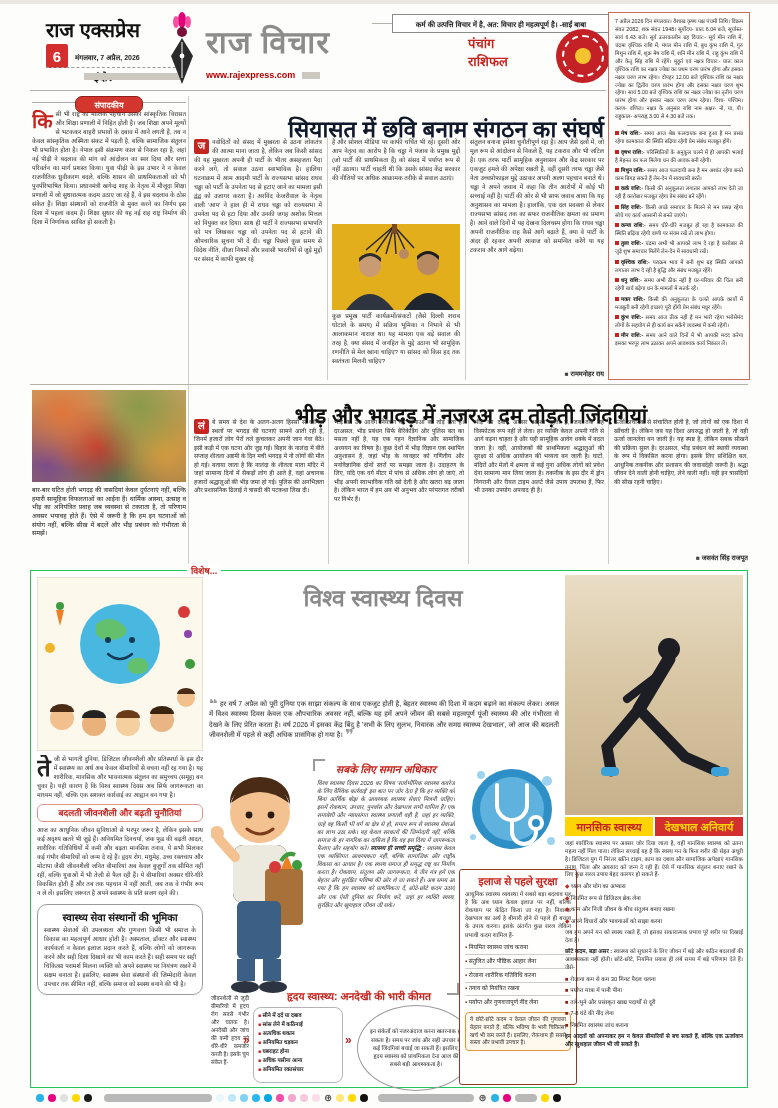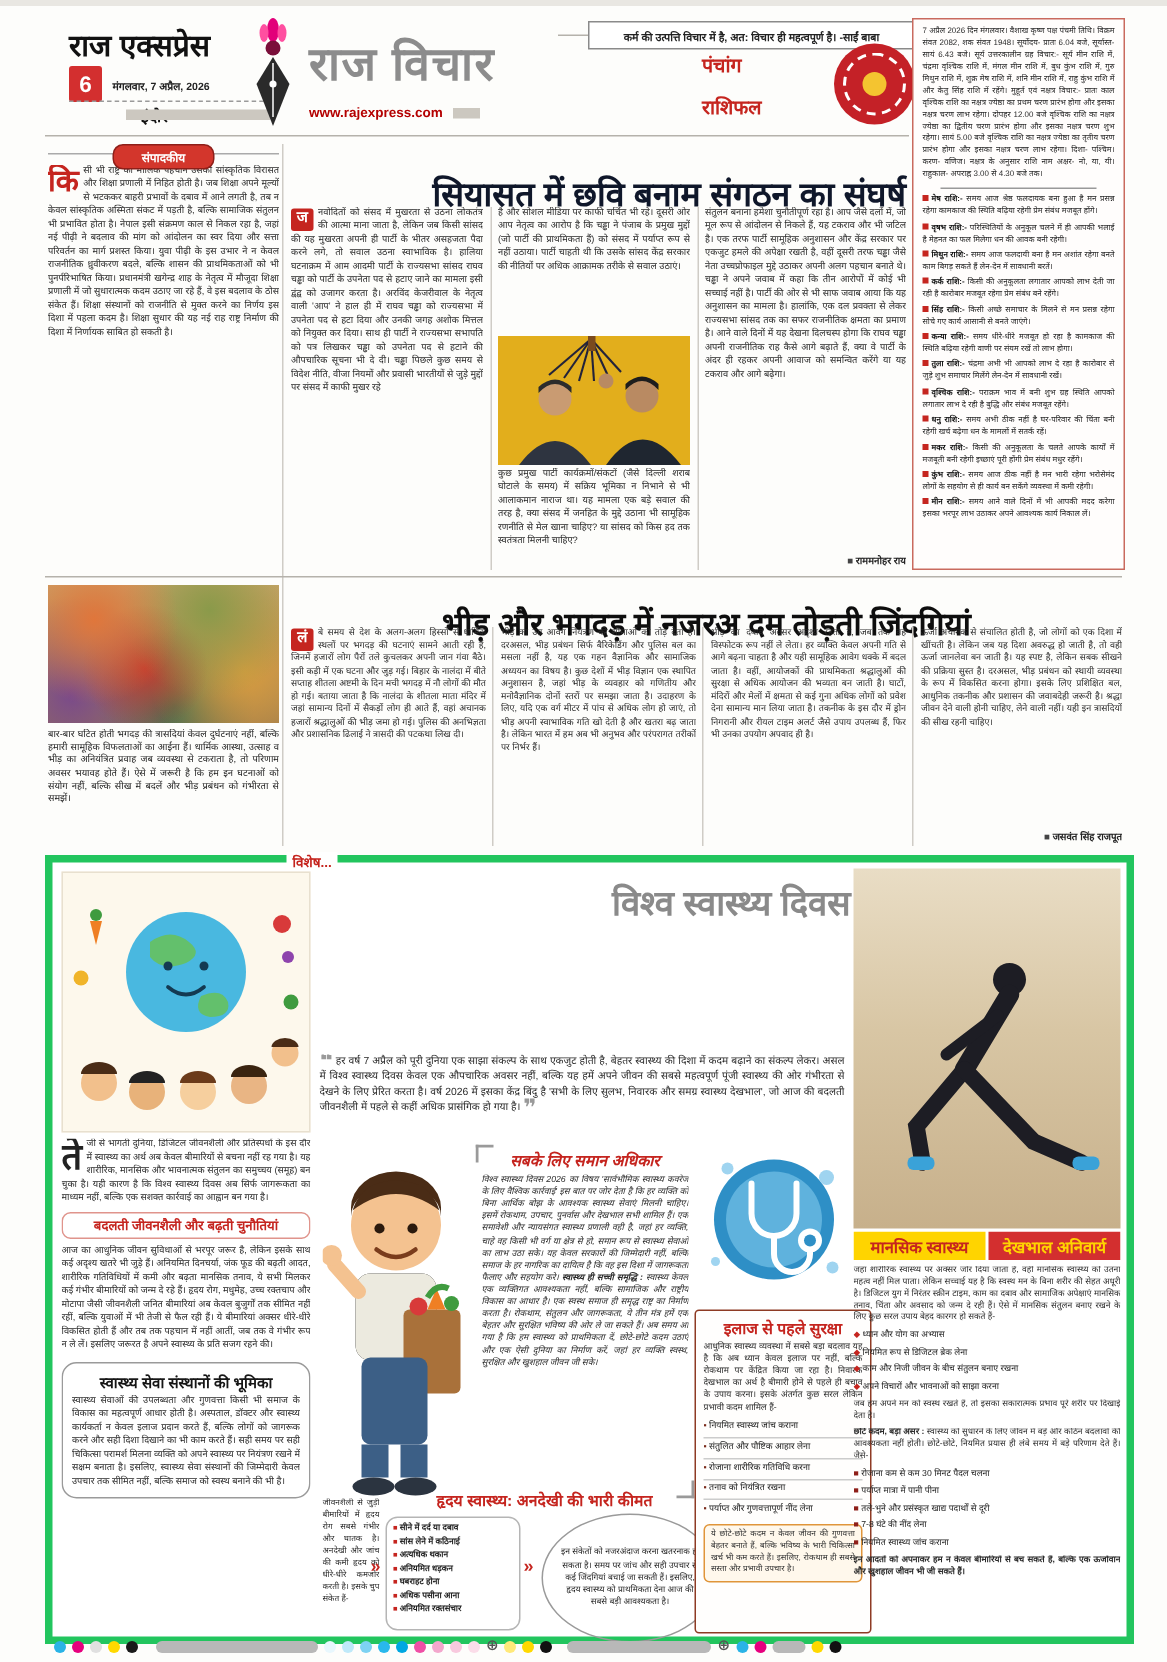--- a/index.html
+++ b/index.html
@@ -39,21 +39,21 @@
   .scol{font-size:6.0px;line-height:1.42;}
   .byline{text-align:right;font-weight:bold;font-size:6.5px;color:#222;margin-top:3px;}
   .byline::before{content:"■ ";color:#444;}
   .pullquote{font-size:6.3px;line-height:1.38;font-weight:500;color:#222;}
   
   .ph{overflow:hidden;}
   .crowd{background:radial-gradient(circle at 20% 25%,#e0763b,transparent 40%),radial-gradient(circle at 70% 18%,#8a9a4a,transparent 45%),radial-gradient(circle at 42% 60%,#c23b2e,transparent 40%),radial-gradient(circle at 85% 62%,#d89c3e,transparent 45%),radial-gradient(circle at 10% 80%,#7a4a8a,transparent 42%),radial-gradient(circle at 55% 88%,#3e6b4f,transparent 45%),linear-gradient(#caa46a,#9a7a4e);}
   .yoga{background:linear-gradient(#e9ddc5 0%,#d8c6a4 45%,#c7b08b 100%);}
   .earth{background:#fdf8ec;border:1px solid #e8e0cf;}
   
-  .healthbox{border:5px solid #22c55e;background:#fff;}
+  .healthbox{border:1px solid #22c55e;background:#fff;}
   .spectag{background:#fff;color:#c5251f;font-weight:800;font-size:9px;padding:0 4px;}
   .kicker{font-size:23px;font-weight:800;color:#8a8a8a;text-align:center;}
   .hhead1{font-size:24.5px;font-weight:800;color:#141414;text-align:center;}
   .hhead2{font-size:40px;font-weight:800;color:#0b0b0b;text-align:center;letter-spacing:1px;}
   .hintro{font-size:6.9px;line-height:1.5;}
   .q{color:#9a9a9a;font-size:15px;line-height:0.6;vertical-align:-3px;font-weight:bold;}
   .subheadbox{border:1px solid #e0948c;border-radius:6px;color:#c5251f;font-weight:800;font-size:8.8px;text-align:center;padding:2px 1px;margin:4px 0;}
   .rolebox{border:1.5px solid #9a9a9a;border-radius:10px;padding:5px 6px;margin-top:6px;}
   .rolebox .rtitle{font-size:10px;font-weight:800;text-align:center;color:#161616;margin-bottom:2px;}
   .smalltext{font-size:6.2px;line-height:1.45;}
@@ -117,21 +117,21 @@
       </svg>
     </div>
 
     <div class="abs title" style="left:206px;top:16px;">राज विचार</div>
     <div class="abs hr" style="left:372px;top:19px;width:232px;"></div>
     <div class="abs quotebox" style="left:392px;top:10px;width:216px;height:17px;">कर्म की उत्पत्ति विचार में है, अत: विचार ही महत्वपूर्ण है। -साईं बाबा</div>
     <div class="abs site" style="left:206px;top:66px;">www.rajexpress.com</div>
     <div class="abs graybar" style="left:302px;top:68px;width:18px;height:7px;"></div>
 
     <div class="abs plabel" style="left:468px;top:30px;">पंचांग</div>
-    <div class="abs plabel" style="left:468px;top:58px;">राशिफल</div>
+    <div class="abs plabel" style="left:468px;top:48px;">राशिफल</div>
 
     <div class="abs" style="left:556px;top:25px;width:54px;height:54px;">
       <div style="width:54px;height:54px;border-radius:50%;background:#c42127;display:flex;align-items:center;justify-content:center;">
         <div style="width:38px;height:38px;border-radius:50%;border:2px dashed #fff;display:flex;align-items:center;justify-content:center;">
           <div style="width:16px;height:16px;border-radius:50%;background:#f4c430;"></div>
         </div>
       </div>
     </div>
     <div class="abs hr" style="left:30px;top:86px;width:576px;"></div>
   </header>
@@ -265,21 +265,21 @@
           <path d="M139 116 a9 6 0 0 1 18 0 z" fill="#4a2c16"></path>
         <polygon points="18,32 26,32 22,48" fill="#ef7f24"></polygon>
           <circle cx="22" cy="28" r="4" fill="#3f9b3f"></circle>
         <circle cx="146" cy="34" r="6" fill="#d83a3a"></circle>
           <circle cx="150" cy="56" r="4" fill="#8e44ad"></circle>
         <circle cx="12" cy="70" r="5" fill="#f0b429"></circle>
           <circle cx="152" cy="86" r="5" fill="#3f9b3f"></circle>
       </svg>
     </div>
 
-    <div class="abs kicker" style="left:172px;top:10px;width:360px;text-align:right;">विश्व स्वास्थ्य दिवस</div>
+    <div class="abs kicker" style="left:172px;top:10px;width:360px;">विश्व स्वास्थ्य दिवस</div>
     <div class="abs jt hintro" style="left:178px;top:128px;width:350px;height:52px;">
       <span class="q">❝</span>
       <span>हर वर्ष 7 अप्रैल को पूरी दुनिया एक साझा संकल्प के साथ एकजुट होती है, बेहतर स्वास्थ्य की दिशा में कदम बढ़ाने का संकल्प लेकर। असल में विश्व स्वास्थ्य दिवस केवल एक औपचारिक अवसर नहीं, बल्कि यह हमें अपने जीवन की सबसे महत्वपूर्ण पूंजी स्वास्थ्य की ओर गंभीरता से देखने के लिए प्रेरित करता है। वर्ष 2026 में इसका केंद्र बिंदु है 'सभी के लिए सुलभ, निवारक और समग्र स्वास्थ्य देखभाल', जो आज की बदलती जीवनशैली में पहले से कहीं अधिक प्रासंगिक हो गया है।</span>
       <span class="q">❞</span>
     </div>
 
     <div class="abs ph yoga" style="left:534px;top:4px;width:178px;height:240px;">
       <svg width="178" height="240" viewBox="0 0 178 240">
         <circle cx="104" cy="74" r="11" fill="#1d1d24"></circle>
         <path d="M104 84 L74 134" stroke="#1d1d24" stroke-width="13" stroke-linecap="round" fill="none"></path>

